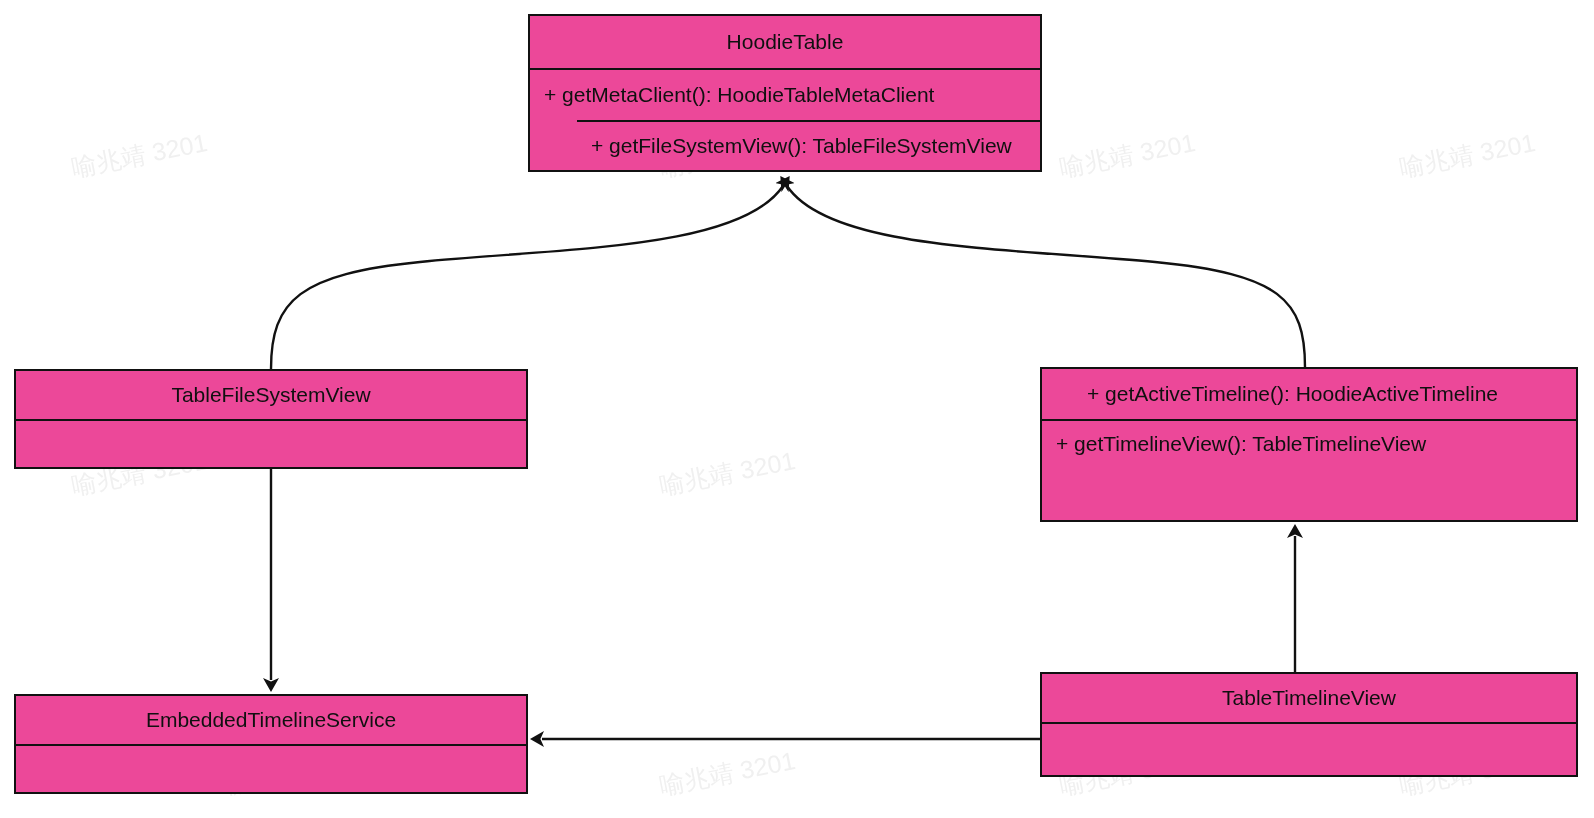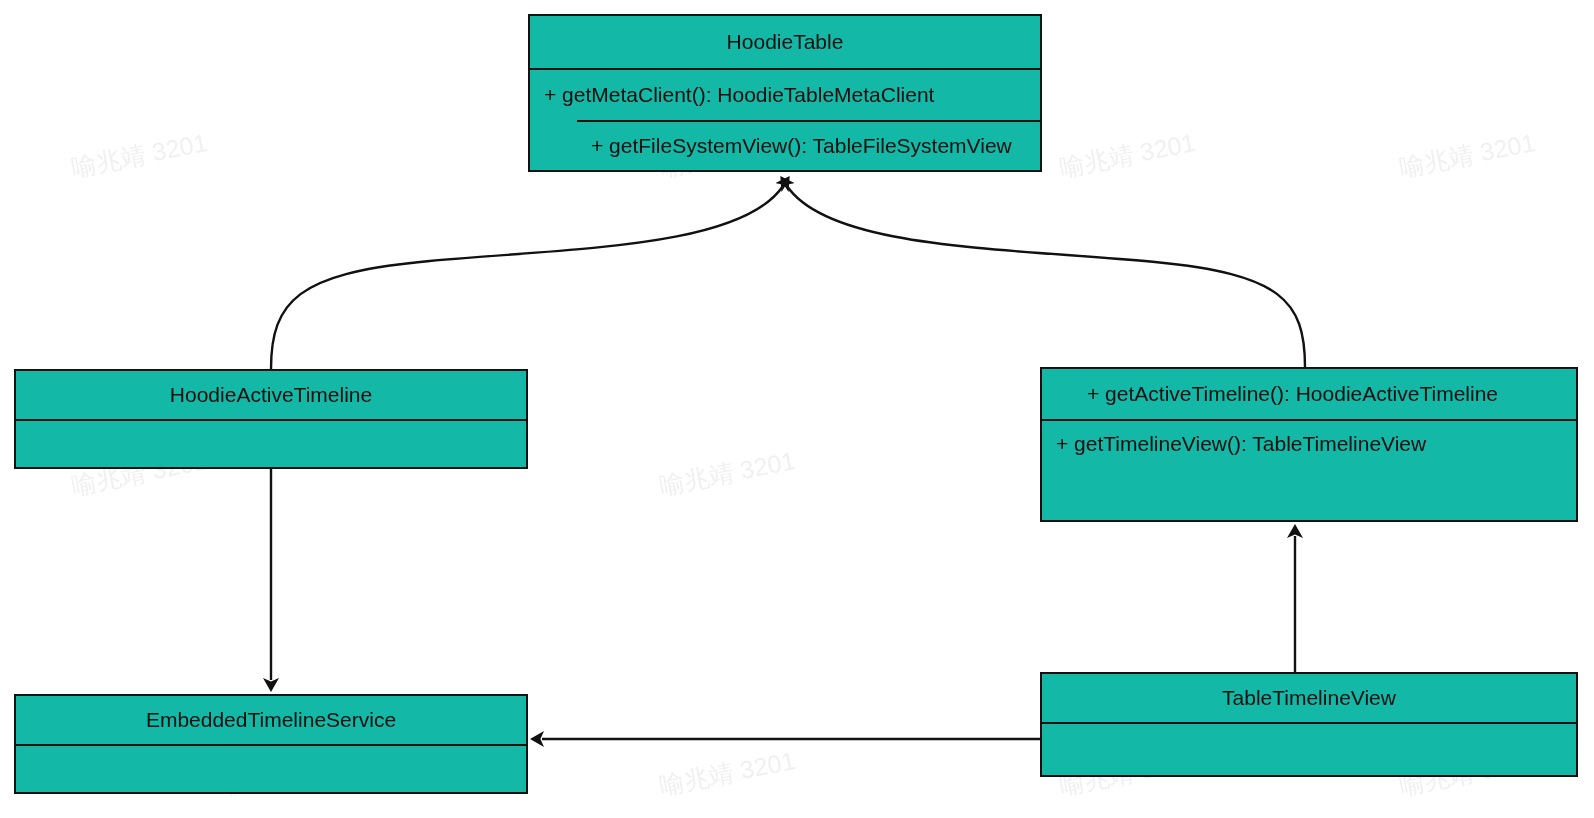--- a/index.html
+++ b/index.html
@@ -43,21 +43,21 @@
     left: 0; top: 0;
     width: 1594px; height: 818px;
     z-index: 1;
     pointer-events: none;
   }
 
   
   .uml-class {
     position: absolute;
     box-sizing: border-box;
-    background: #14b8a6;
+    background: #ec4899;
     border: 2px solid #111111;
     z-index: 2;
   }
   .uml-name {
     box-sizing: border-box;
     width: 100%;
     text-align: center;
     font-size: 21px;
     color: #101010;
     display: flex;
@@ -129,21 +129,21 @@
 
   <div id="class-layer">
       <div class="uml-class" style="left: 528px; top: 14px; width: 514px; height: 158px; border-color: rgb(17, 17, 17);">
         <div class="uml-name" style="height: 54px; border-bottom-color: rgb(17, 17, 17); color: rgb(16, 16, 16);">HoodieTable</div>
         <div class="uml-members" style="height: 100px;">
           <div class="uml-member" style="height: 50px; border-top-color: rgb(17, 17, 17); color: rgb(16, 16, 16);">+ getMetaClient(): HoodieTableMetaClient</div>
           <div class="uml-member" style="height: 50px; border-top-color: rgb(17, 17, 17); color: rgb(16, 16, 16); margin-left: 47px;">+ getFileSystemView(): TableFileSystemView</div>
         </div>
       </div>
       <div class="uml-class" style="left: 14px; top: 369px; width: 514px; height: 100px; border-color: rgb(17, 17, 17);">
-        <div class="uml-name" style="height: 50px; border-bottom-color: rgb(17, 17, 17); color: rgb(16, 16, 16);">HoodieActiveTimeline</div>
+        <div class="uml-name" style="height: 50px; border-bottom-color: rgb(17, 17, 17); color: rgb(16, 16, 16);">TableFileSystemView</div>
         <div class="uml-members" style="height: 46px;">
           <div class="uml-empty" style="height: 46px;"></div>
         </div>
       </div>
       <div class="uml-class" style="left: 1040px; top: 367px; width: 538px; height: 155px; border-color: rgb(17, 17, 17);">
         <div class="uml-members" style="height: 99px;">
           <div class="uml-member" style="height: 49.5px; border-top-color: rgb(17, 17, 17); color: rgb(16, 16, 16); padding-left: 45px;">+ getActiveTimeline(): HoodieActiveTimeline</div>
           <div class="uml-member" style="height: 49.5px; border-top-color: rgb(17, 17, 17); color: rgb(16, 16, 16);">+ getTimelineView(): TableTimelineView</div>
         </div>
       </div>

